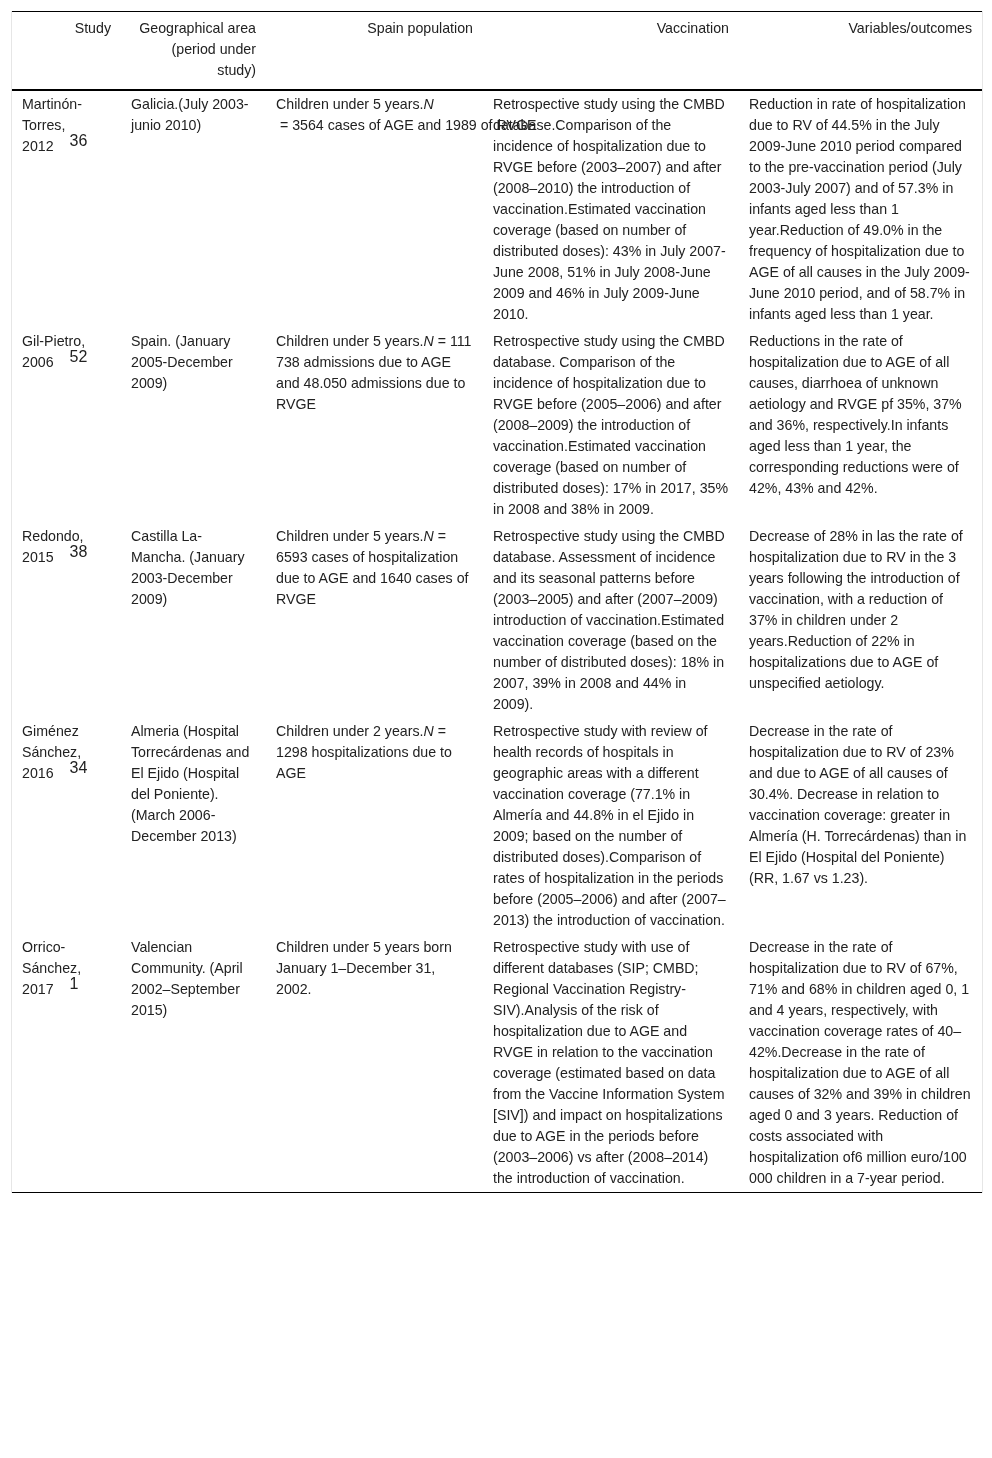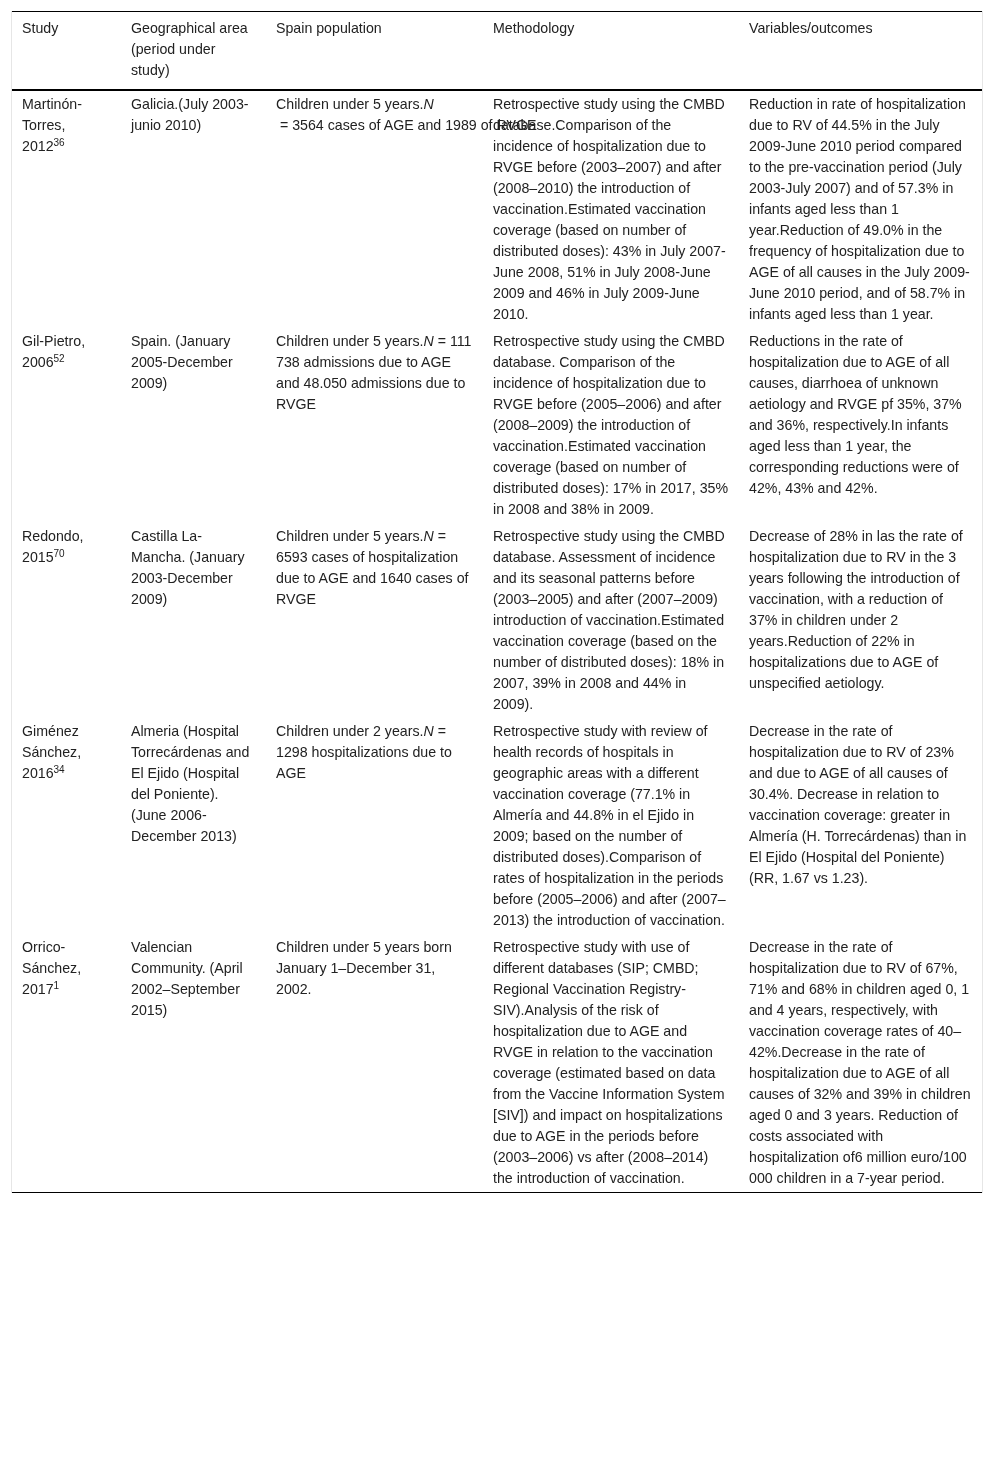--- a/index.html
+++ b/index.html
@@ -21,60 +21,60 @@
       border-left: 1px solid #e6e6e6;
       border-right: 1px solid #e6e6e6;
     }
     table {
       border-collapse: collapse;
       width: 100%;
       table-layout: fixed;
     }
     thead th {
       font-weight: normal;
-      text-align: left;
+      text-align: right;
       vertical-align: top;
       padding: 6px 10px 8px 10px;
       border-top: 1px solid #000;
       border-bottom: 2px solid #000;
     }
     tbody td {
       vertical-align: top;
       padding: 3px 10px 3px 10px;
     }
     tbody tr:last-child td {
       border-bottom: 1px solid #000;
     }
     col.c1 { width: 109px; }
     col.c2 { width: 145px; }
     col.c3 { width: 217px; }
     col.c4 { width: 256px; }
     col.c5 { width: auto; }
-    sup { font-size: 10px; line-height: 0; vertical-align: 5px; }
+    sup { font-size: 16px; line-height: 0; vertical-align: 5px; margin-left: 16px; }
     .n-italic { font-style: italic; }
     .eq-gap { white-space: pre; }
   </style>
 </head>
 <body>
 
 <div class="table-wrap">
   <table>
     <colgroup>
       <col class="c1">
         <col class="c2">
         <col class="c3">
         <col class="c4">
         <col class="c5">
     </colgroup>
     <thead>
       <tr>
         <th>Study</th>
         <th>Geographical area (period under study)</th>
         <th>Spain population</th>
-        <th>Methodology</th>
+        <th>Vaccination</th>
         <th>Variables/outcomes</th>
       </tr>
     </thead>
     <tbody>
 
       <tr>
         <td><span>Martinón-Torres, 2012</span><sup>36</sup></td>
         <td>Galicia.(July 2003-junio 2010)</td>
         <td><span>Children under 5 years.</span><span class="n-italic">N</span><span class="eq-gap"> = 3564 cases of AGE and 1989 of RVGE</span></td>
         <td>Retrospective study using the CMBD database.Comparison of the incidence of hospitalization due to RVGE before (2003–2007) and after (2008–2010) the introduction of vaccination.Estimated vaccination coverage (based on number of distributed doses): 43% in July 2007-June 2008, 51% in July 2008-June 2009 and 46% in July 2009-June 2010.</td>
@@ -83,30 +83,30 @@
 
       <tr>
         <td><span>Gil-Pietro, 2006</span><sup>52</sup></td>
         <td>Spain. (January 2005-December 2009)</td>
         <td><span>Children under 5 years.</span><span class="n-italic">N</span><span> = 111 738 admissions due to AGE and 48.050 admissions due to RVGE</span></td>
         <td>Retrospective study using the CMBD database. Comparison of the incidence of hospitalization due to RVGE before (2005–2006) and after (2008–2009) the introduction of vaccination.Estimated vaccination coverage (based on number of distributed doses): 17% in 2017, 35% in 2008 and 38% in 2009.</td>
         <td>Reductions in the rate of hospitalization due to AGE of all causes, diarrhoea of unknown aetiology and RVGE pf 35%, 37% and 36%, respectively.In infants aged less than 1 year, the corresponding reductions were of 42%, 43% and 42%.</td>
       </tr>
 
       <tr>
-        <td><span>Redondo, 2015</span><sup>70</sup></td>
+        <td><span>Redondo, 2015</span><sup>38</sup></td>
         <td>Castilla La-Mancha. (January 2003-December 2009)</td>
         <td><span>Children under 5 years.</span><span class="n-italic">N</span><span> = 6593 cases of hospitalization due to AGE and 1640 cases of RVGE</span></td>
         <td>Retrospective study using the CMBD database. Assessment of incidence and its seasonal patterns before (2003–2005) and after (2007–2009) introduction of vaccination.Estimated vaccination coverage (based on the number of distributed doses): 18% in 2007, 39% in 2008 and 44% in 2009).</td>
         <td>Decrease of 28% in las the rate of hospitalization due to RV in the 3 years following the introduction of vaccination, with a reduction of 37% in children under 2 years.Reduction of 22% in hospitalizations due to AGE of unspecified aetiology.</td>
       </tr>
 
       <tr>
         <td><span>Giménez Sánchez, 2016</span><sup>34</sup></td>
-        <td>Almeria (Hospital Torrecárdenas and El Ejido (Hospital del Poniente). (June 2006-December 2013)</td>
+        <td>Almeria (Hospital Torrecárdenas and El Ejido (Hospital del Poniente). (March 2006-December 2013)</td>
         <td><span>Children under 2 years.</span><span class="n-italic">N</span><span> = 1298 hospitalizations due to AGE</span></td>
         <td>Retrospective study with review of health records of hospitals in geographic areas with a different vaccination coverage (77.1% in Almería and 44.8% in el Ejido in 2009; based on the number of distributed doses).Comparison of rates of hospitalization in the periods before (2005–2006) and after (2007–2013) the introduction of vaccination.</td>
         <td>Decrease in the rate of hospitalization due to RV of 23% and due to AGE of all causes of 30.4%. Decrease in relation to vaccination coverage: greater in Almería (H. Torrecárdenas) than in El Ejido (Hospital del Poniente) (RR, 1.67 vs 1.23).</td>
       </tr>
 
       <tr>
         <td><span>Orrico-Sánchez, 2017</span><sup>1</sup></td>
         <td>Valencian Community. (April 2002–September 2015)</td>
         <td><span>Children under 5 years born January 1–December 31, 2002.</span><span class="n-italic"></span><span></span></td>
         <td>Retrospective study with use of different databases (SIP; CMBD; Regional Vaccination Registry-SIV).Analysis of the risk of hospitalization due to AGE and RVGE in relation to the vaccination coverage (estimated based on data from the Vaccine Information System [SIV]) and impact on hospitalizations due to AGE in the periods before (2003–2006) vs after (2008–2014) the introduction of vaccination.</td>

